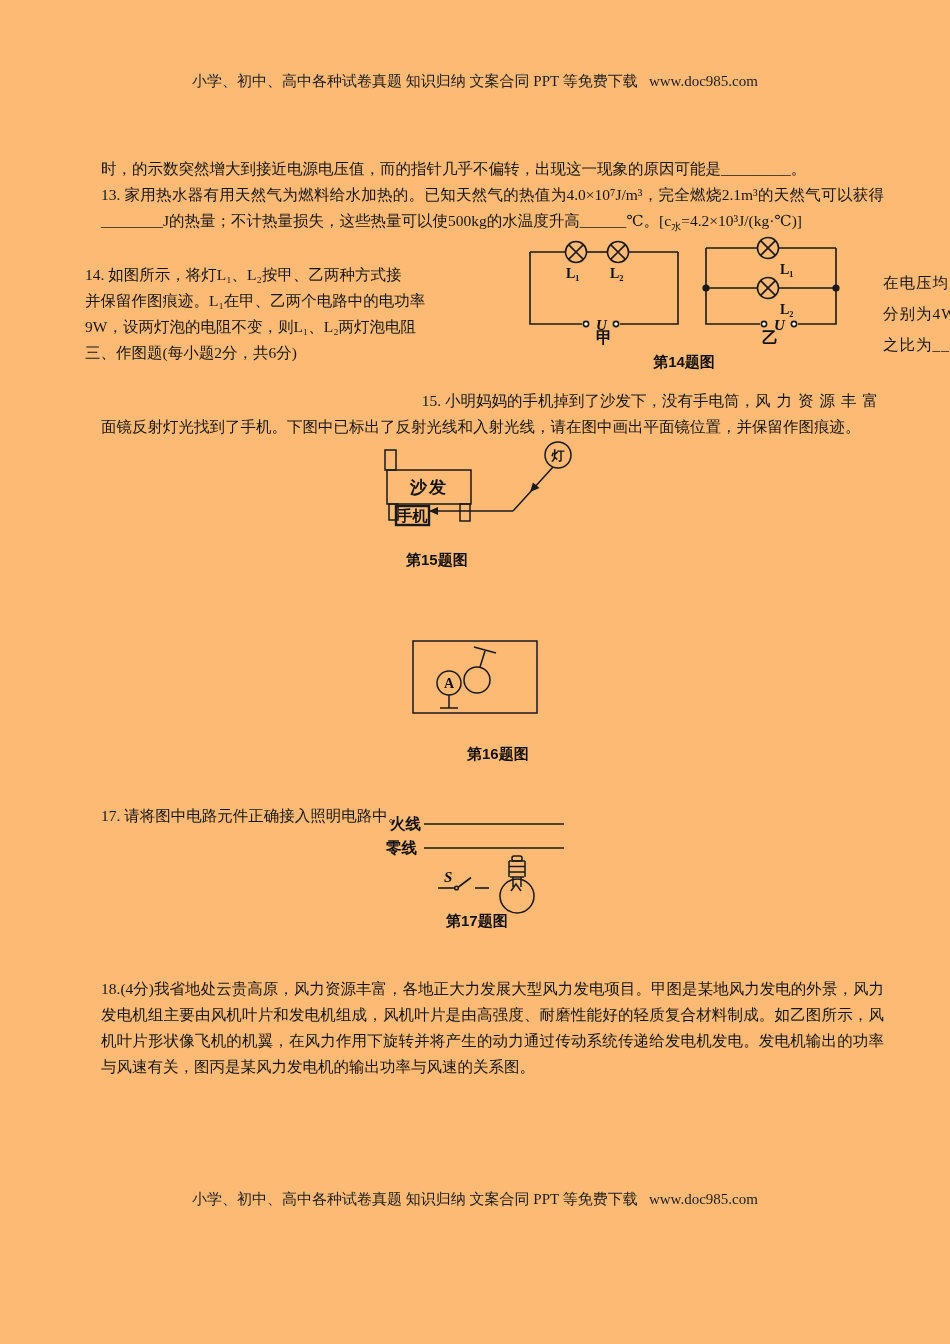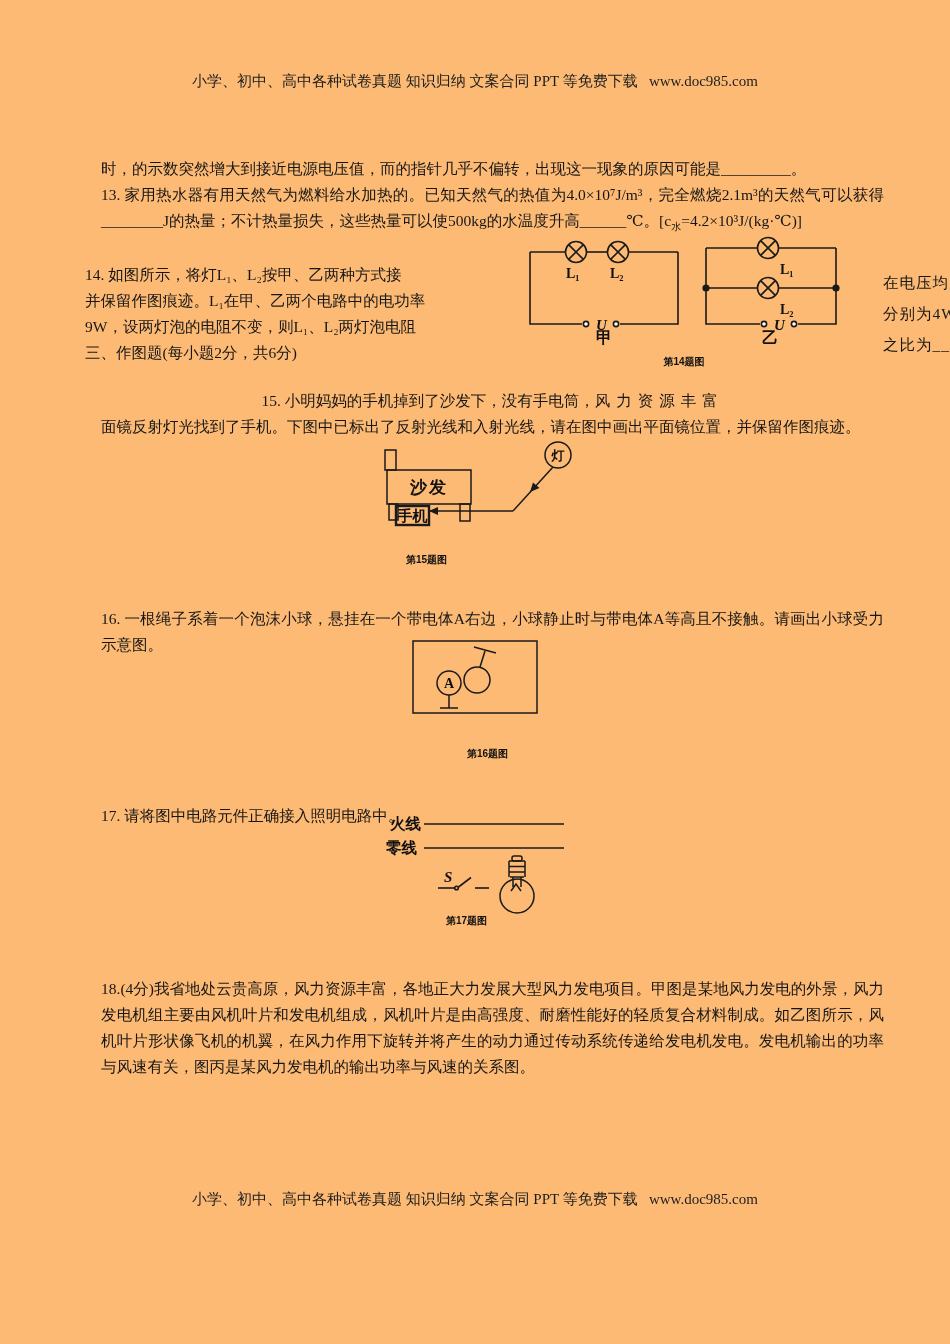--- a/index.html
+++ b/index.html
@@ -19,23 +19,23 @@
   .sub{font-size:10px;vertical-align:-4px;}
   
   .q14row{left:85px;top:240px;width:818px;display:flex;align-items:center;}
   .q14left{width:400px;flex:none;}
   .q14left div{height:26px;}
   .q14fig{flex:none;width:318px;text-align:center;margin-top:-4px;}
   .q14right{flex:none;width:100px;padding-left:0;letter-spacing:1px;}
   .q14right div{height:31px;line-height:31px;white-space:nowrap;}
   .cap{
     font-family:"Liberation Sans","DejaVu Sans",sans-serif;
-    font-weight:700;font-size:10px;line-height:20px;color:#111;
+    font-weight:700;font-size:15px;line-height:20px;color:#111;
   }
-  .spread{display:flex;justify-content:center;}
+  .spread{display:flex;justify-content:flex-end;}
   .wide{letter-spacing:6px;}
   svg{overflow:visible;}
   svg text{fill:#111;}
   .lbl{font-family:"Liberation Serif","DejaVu Serif",serif;font-weight:700;font-size:14px;}
   .ulab{font-family:"Liberation Serif","DejaVu Serif",serif;font-weight:700;font-style:italic;font-size:15px;}
   .zh-big{font-weight:700;font-size:17px;letter-spacing:2px;}
   .zh-mid{font-weight:700;font-size:15px;}
   .zh-sm{font-weight:700;font-size:13px;}
   .zh-cap{font-weight:700;font-size:16px;}
   .hei{font-family:"Liberation Sans","DejaVu Sans",sans-serif;font-weight:700;font-size:15.5px;}
@@ -126,21 +126,20 @@
       <path d="M141,81 H58"></path>
     </g>
     <polygon points="158,62 161,52.5 167.5,58" fill="#1a1a1a"></polygon>
     <polygon points="57,81 66,77 66,85" fill="#1a1a1a"></polygon>
     <text class="zh-big" x="57" y="63" text-anchor="middle">沙发</text>
     <text class="zh-mid" x="40.5" y="91" text-anchor="middle">手机</text>
     <text class="zh-sm" x="186" y="30" text-anchor="middle">灯</text>
   </svg>
   <div class="cap abs" style="left:406px;top:550px">第15题图</div>
 
-  <p class="para abs" style="top:590px">16. 一根绳子系着一个泡沫小球，悬挂在一个带电体A右边，小球静止时与带电体A等高且不接触。请画出小球受力示意图。</p>
 
   <svg class="abs" style="left:410px;top:638px" width="135" height="82" viewBox="0 0 135 82">
     <g stroke="#1a1a1a" stroke-width="1.5" fill="none">
       <rect x="3" y="3" width="124" height="72"></rect>
       <circle cx="39" cy="45" r="12"></circle>
       <path d="M39,57 V70 M30,70 H48"></path>
       <circle cx="67" cy="42" r="13"></circle>
       <path d="M70,29 L75,13"></path>
       <path d="M64,9 L86,15"></path>
     </g>

